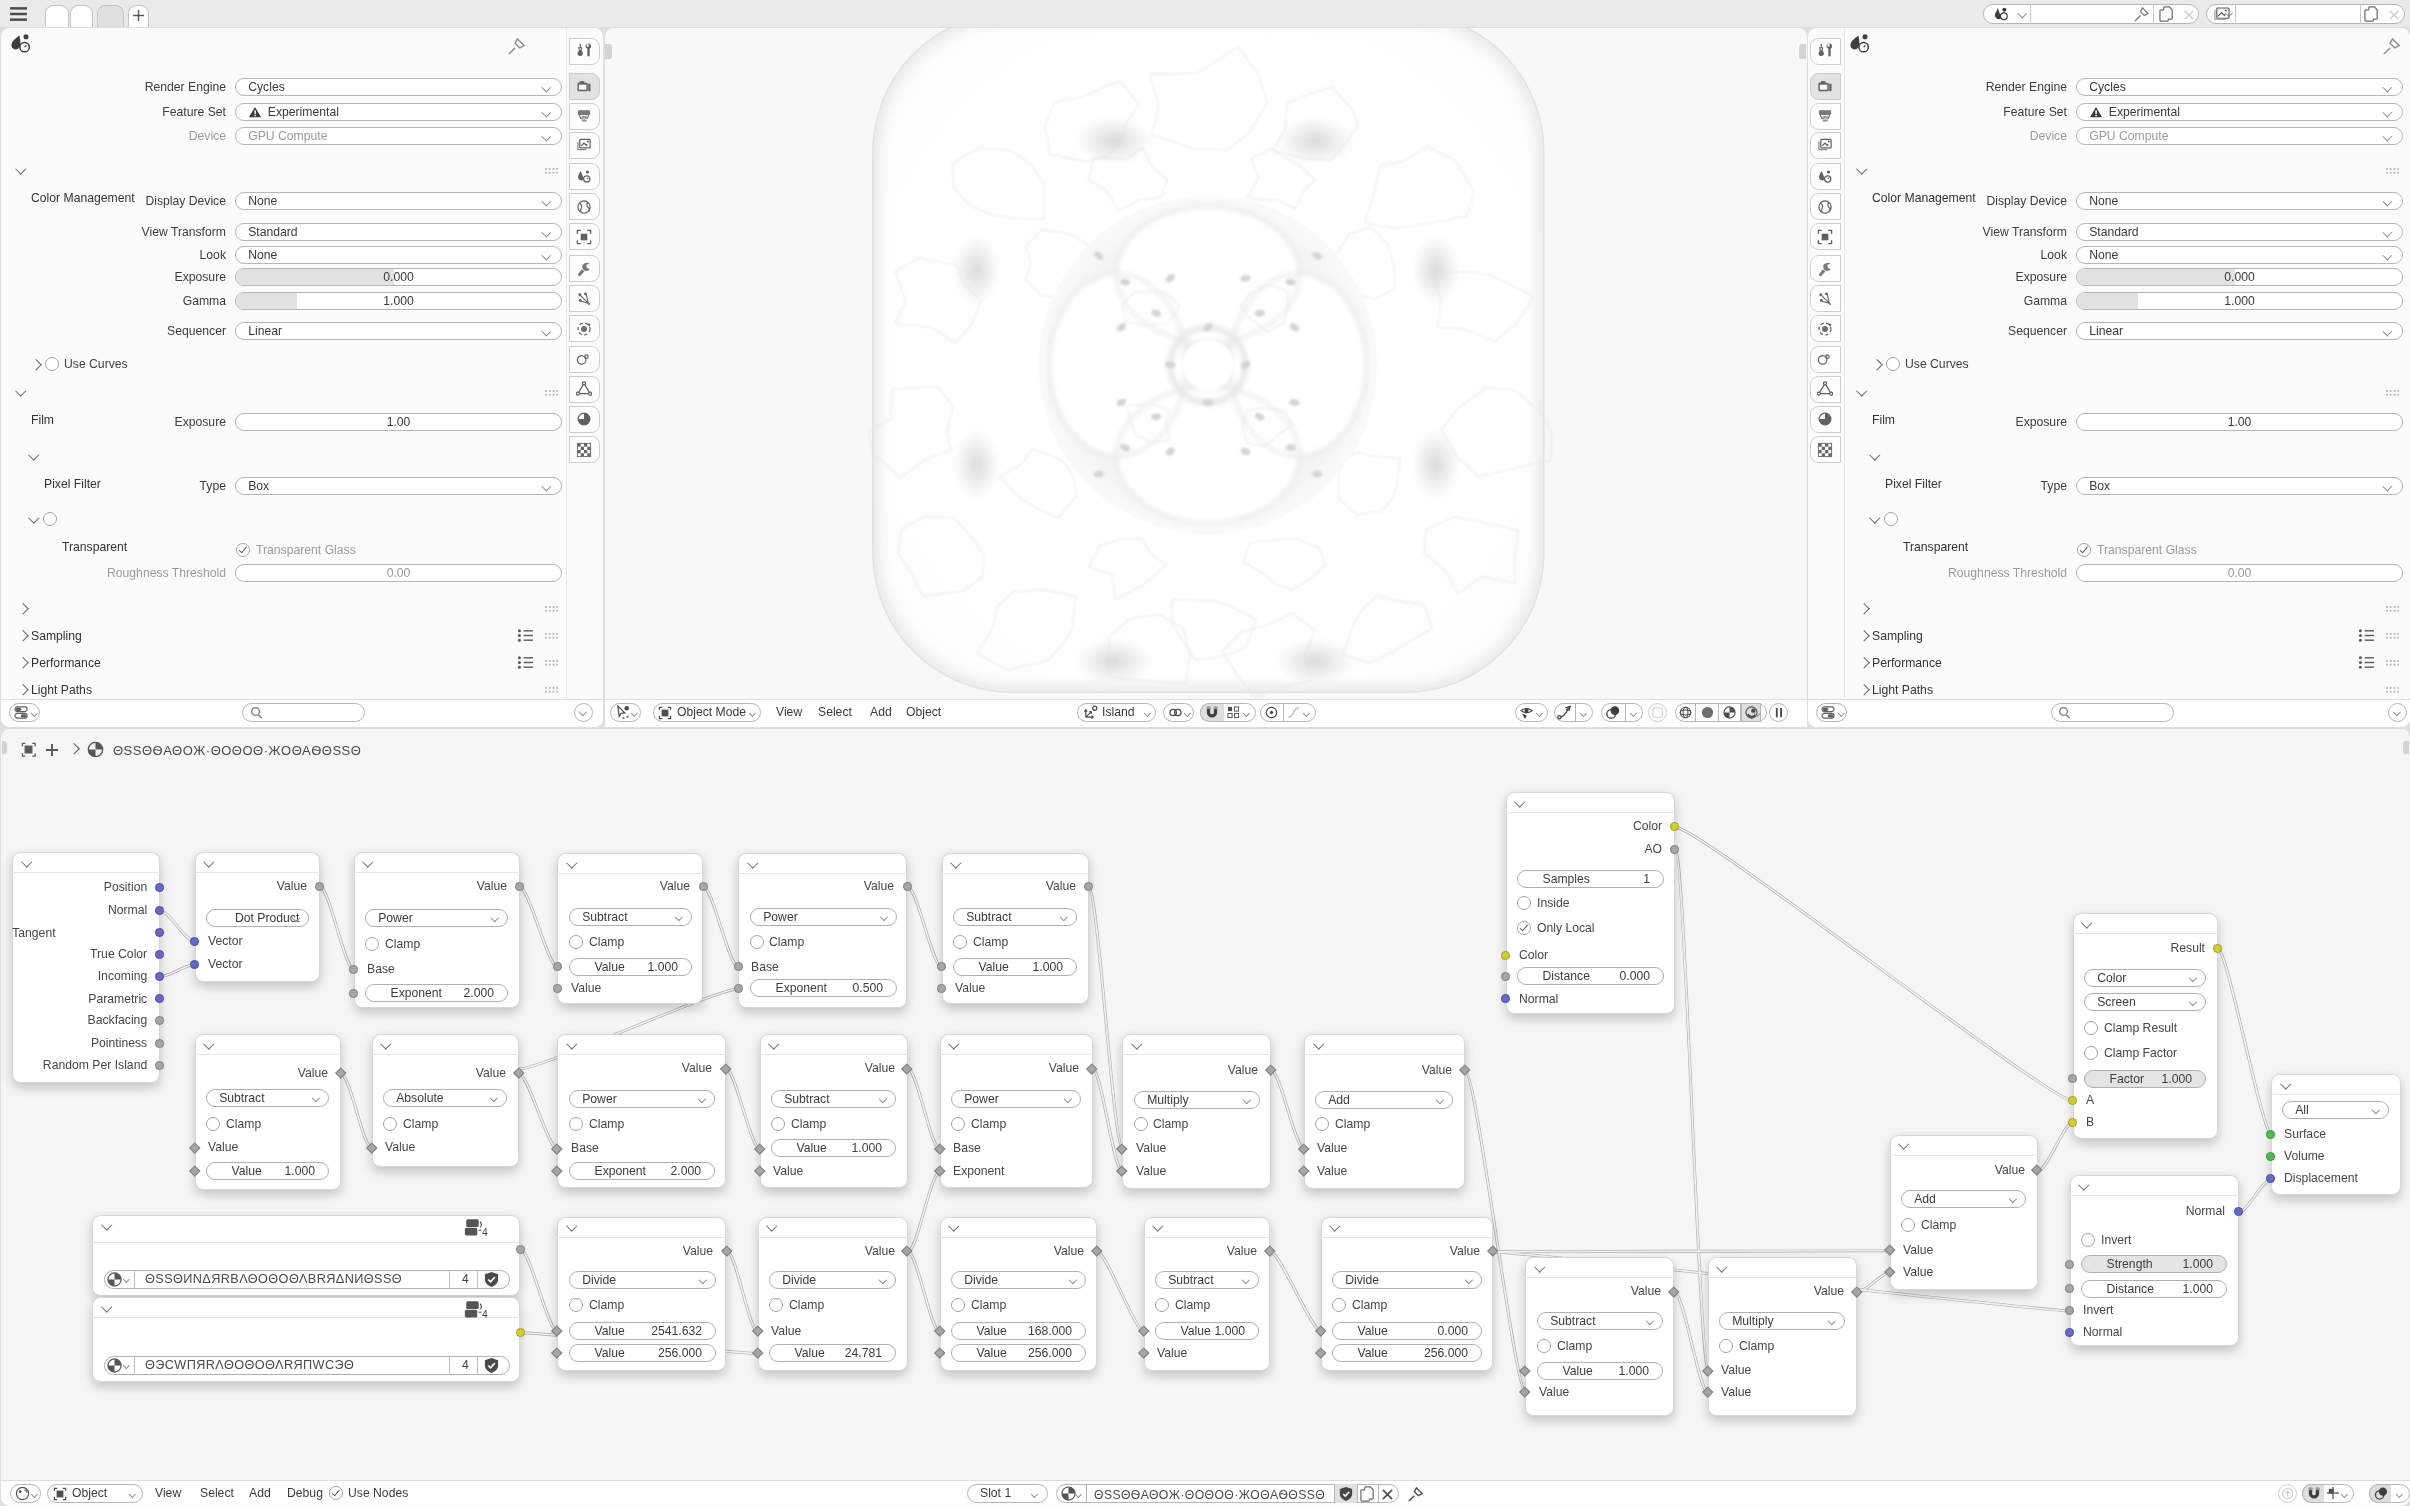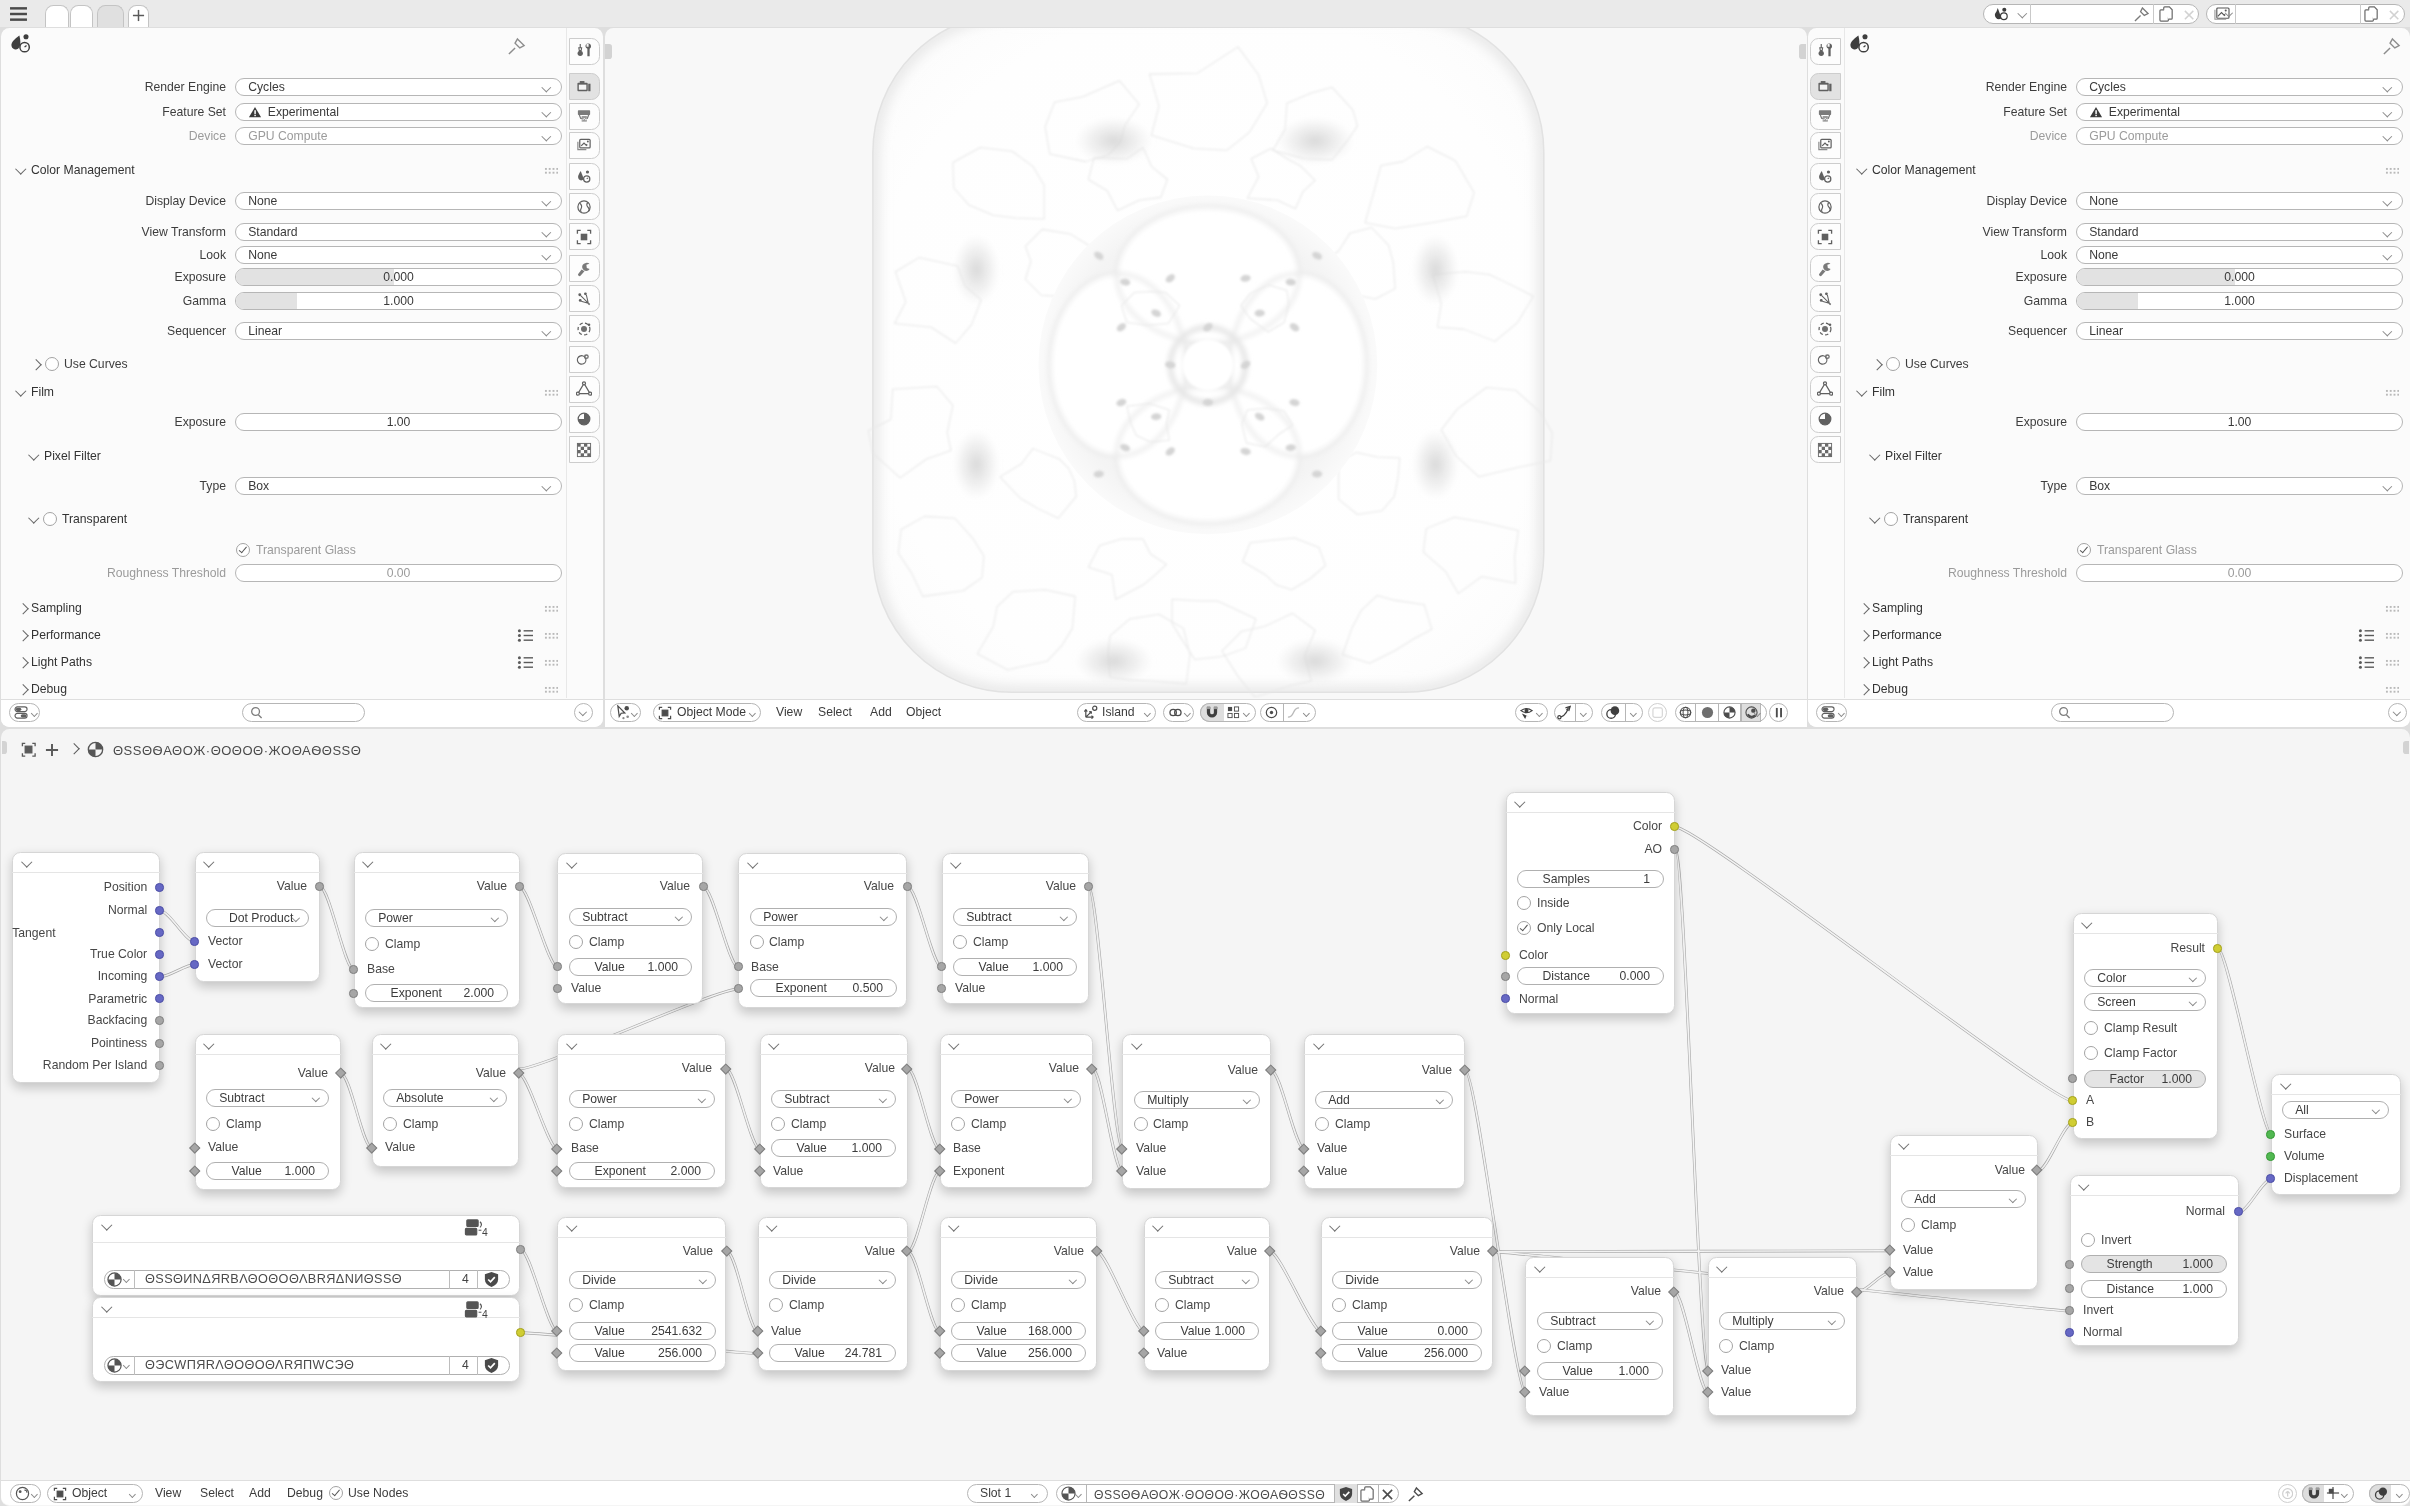--- a/index.html
+++ b/index.html
@@ -9,21 +9,21 @@
 .lbl{position:absolute;font-size:12.2px;color:#3d3d3d;white-space:nowrap;}
 .lblr{text-align:right;}
 .gray{color:#9b9b9b;}
 .fld{position:absolute;height:18px;background:#fff;border:0.9px solid #b6b6b6;border-radius:9.4px;font-size:12.2px;color:#3a3a3a;}
 .fld .tx{position:absolute;left:12.2px;top:0.9px;line-height:15px;white-space:nowrap;}
 .fld .num{position:absolute;left:0;right:0;top:0.9px;line-height:15px;text-align:center;}
 .chev{position:absolute;width:6.6px;height:6.6px;border-right:1.3px solid #8a8a8a;border-bottom:1.3px solid #8a8a8a;transform:rotate(45deg);}
 .fill{position:absolute;left:0;top:0;bottom:0;background:#e2e2e2;border-radius:9.4px 0 0 9.4px;}
 .radio{position:absolute;width:14px;height:14px;border:0.9px solid #a3a3a3;border-radius:50%;background:#fff;}
 .ckm{position:absolute;left:3.8px;top:0.9px;width:3.8px;height:7.5px;border-right:1.5px solid #555;border-bottom:1.5px solid #555;transform:rotate(40deg);}
-.sect{position:absolute;font-size:12.2px;color:#333;white-space:nowrap;}
+.sect{position:absolute;font-size:12.2px;color:#333;white-space:nowrap;margin-top:28px;}
 .carr{position:absolute;width:7.5px;height:7.5px;border-right:1.5px solid #666;border-bottom:1.5px solid #666;}
 .node{position:absolute;background:#fff;border:0.9px solid #d6d6d6;border-radius:8.5px;
  box-shadow:0 4.7px 10.4px rgba(0,0,0,0.20);}
 .nchev{position:absolute;left:10.4px;top:5.6px;width:7.5px;height:7.5px;border-right:1.6px solid #6f6f6f;border-bottom:1.6px solid #6f6f6f;transform:rotate(45deg);}
 .nlbl{position:absolute;font-size:12.2px;color:#474747;white-space:nowrap;}
 .npill{position:absolute;height:18px;background:#fff;border:0.9px solid #b0b0b0;border-radius:9.4px;font-size:12.2px;color:#3c3c3c;}
 .sok{position:absolute;width:8.5px;height:8.5px;border-radius:50%;}
 .sokd{position:absolute;width:7.5px;height:7.5px;transform:rotate(45deg);}
 .c-gr{background:#a6a6a6;border:0.9px solid #808080;}
 .c-pu{background:#6668c4;border:0.9px solid #4c4ea6;}
@@ -1001,21 +1001,21 @@
 <div class="nlbl" style="left:12.2px;top:1036px;width:135px;text-align:right;">Pointiness</div>
 <div class="sok c-gr" style="left:155px;top:1039px;"></div>
 <div class="nlbl" style="left:12.2px;top:1058px;width:135px;text-align:right;">Random Per Island</div>
 <div class="sok c-gr" style="left:155px;top:1061px;"></div>
 <div class="node" style="left:195px;top:852px;width:125px;height:130px;"></div>
 <div class="abs" style="left:195px;top:852px;width:125px;height:21px;border-bottom:0.9px solid #e5e5e5;"></div>
 <div class="nchev" style="left:205px;top:858px;"></div>
 <div class="nlbl" style="left:195px;top:879px;width:112px;text-align:right;">Value</div>
 <div class="sok c-gr" style="left:315px;top:882px;"></div>
 <div class="npill" style="left:206px;top:909px;width:103px;">
-    <span style="position:absolute;left:22px;top:0.9px;line-height:15px;text-align:center;">Dot Product</span>
+    <span style="position:absolute;left:28px;top:0.9px;line-height:15px;text-align:center;">Dot Product</span>
     <div class="chev" style="right:9.4px;top:4.7px;width:5.6px;height:5.6px;"></div>
   </div>
 <div class="nlbl" style="left:208px;top:934px;">Vector</div>
 <div class="sok c-pu" style="left:190px;top:937px;"></div>
 <div class="nlbl" style="left:208px;top:957px;">Vector</div>
 <div class="sok c-pu" style="left:190px;top:960px;"></div>
 <div class="node" style="left:354px;top:852px;width:166px;height:156px;"></div>
 <div class="abs" style="left:354px;top:852px;width:166px;height:21px;border-bottom:0.9px solid #e5e5e5;"></div>
 <div class="nchev" style="left:364px;top:858px;"></div>
 <div class="nlbl" style="left:354px;top:879px;width:153px;text-align:right;">Value</div>

